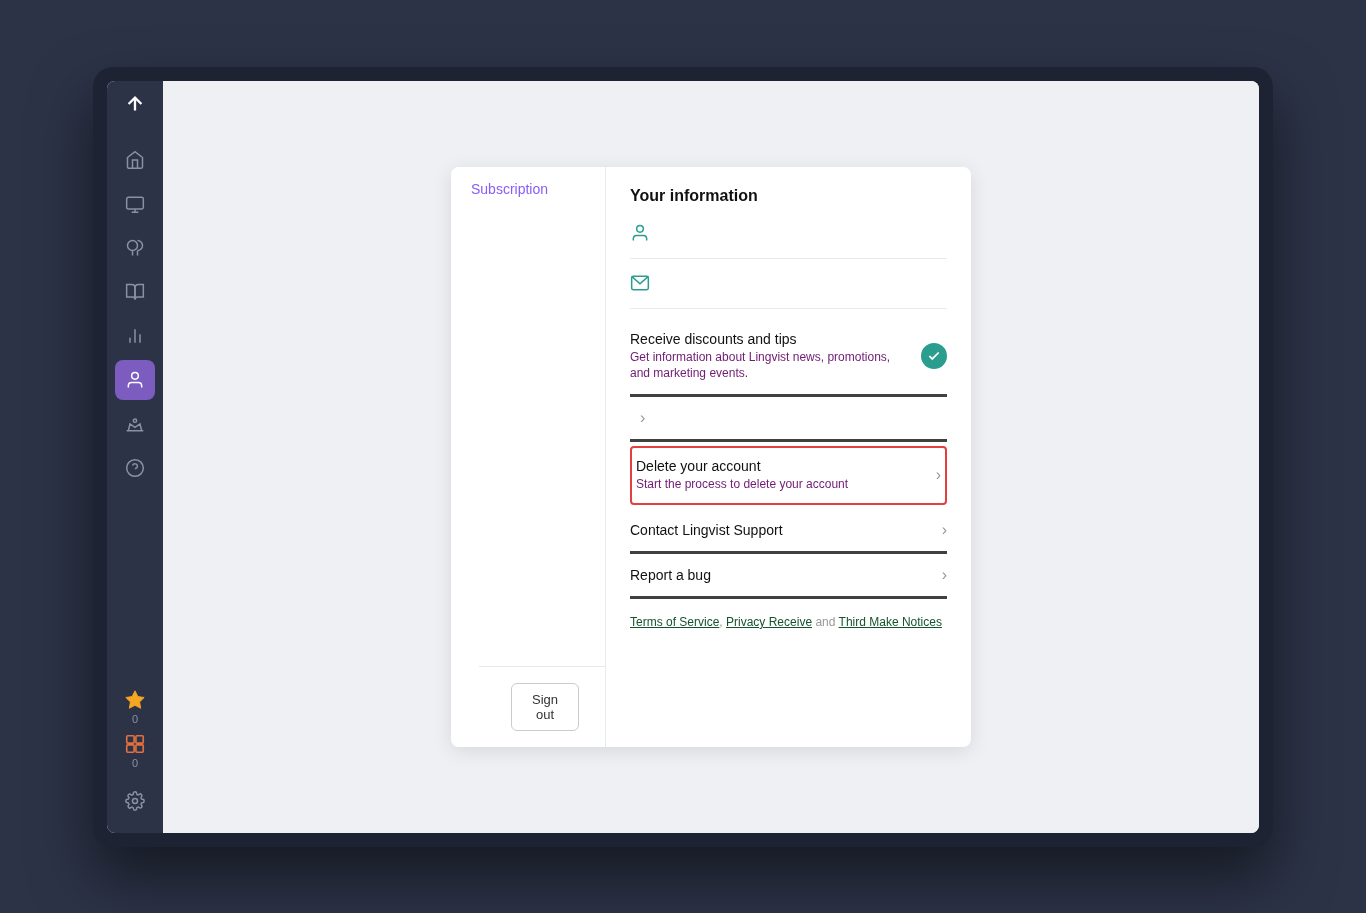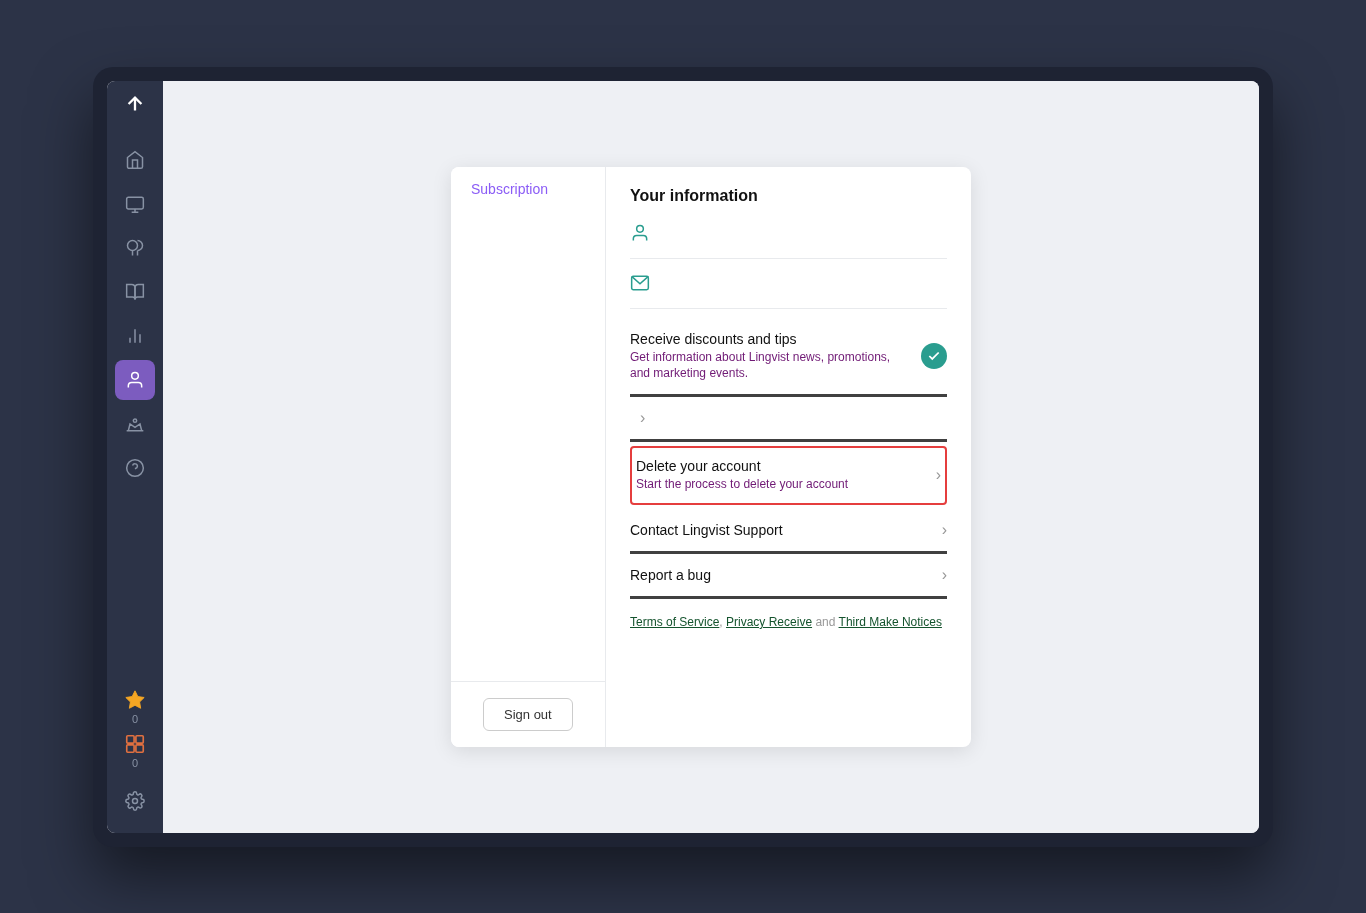--- a/index.html
+++ b/index.html
@@ -241,20 +241,21 @@
     .panel-footer a {
       color: #14532d;
       text-decoration: underline;
     }
 
     
     .sign-out-area {
       padding: 16px 32px;
       border-top: 1px solid #e8eaed;
       margin-top: auto;
+      margin-left: 28px;
     }
 
     .sign-out-btn {
       border: 1px solid #ccc;
       background: #fff;
       padding: 8px 20px;
       border-radius: 6px;
       font-size: 13px;
       cursor: pointer;
       color: #333;

